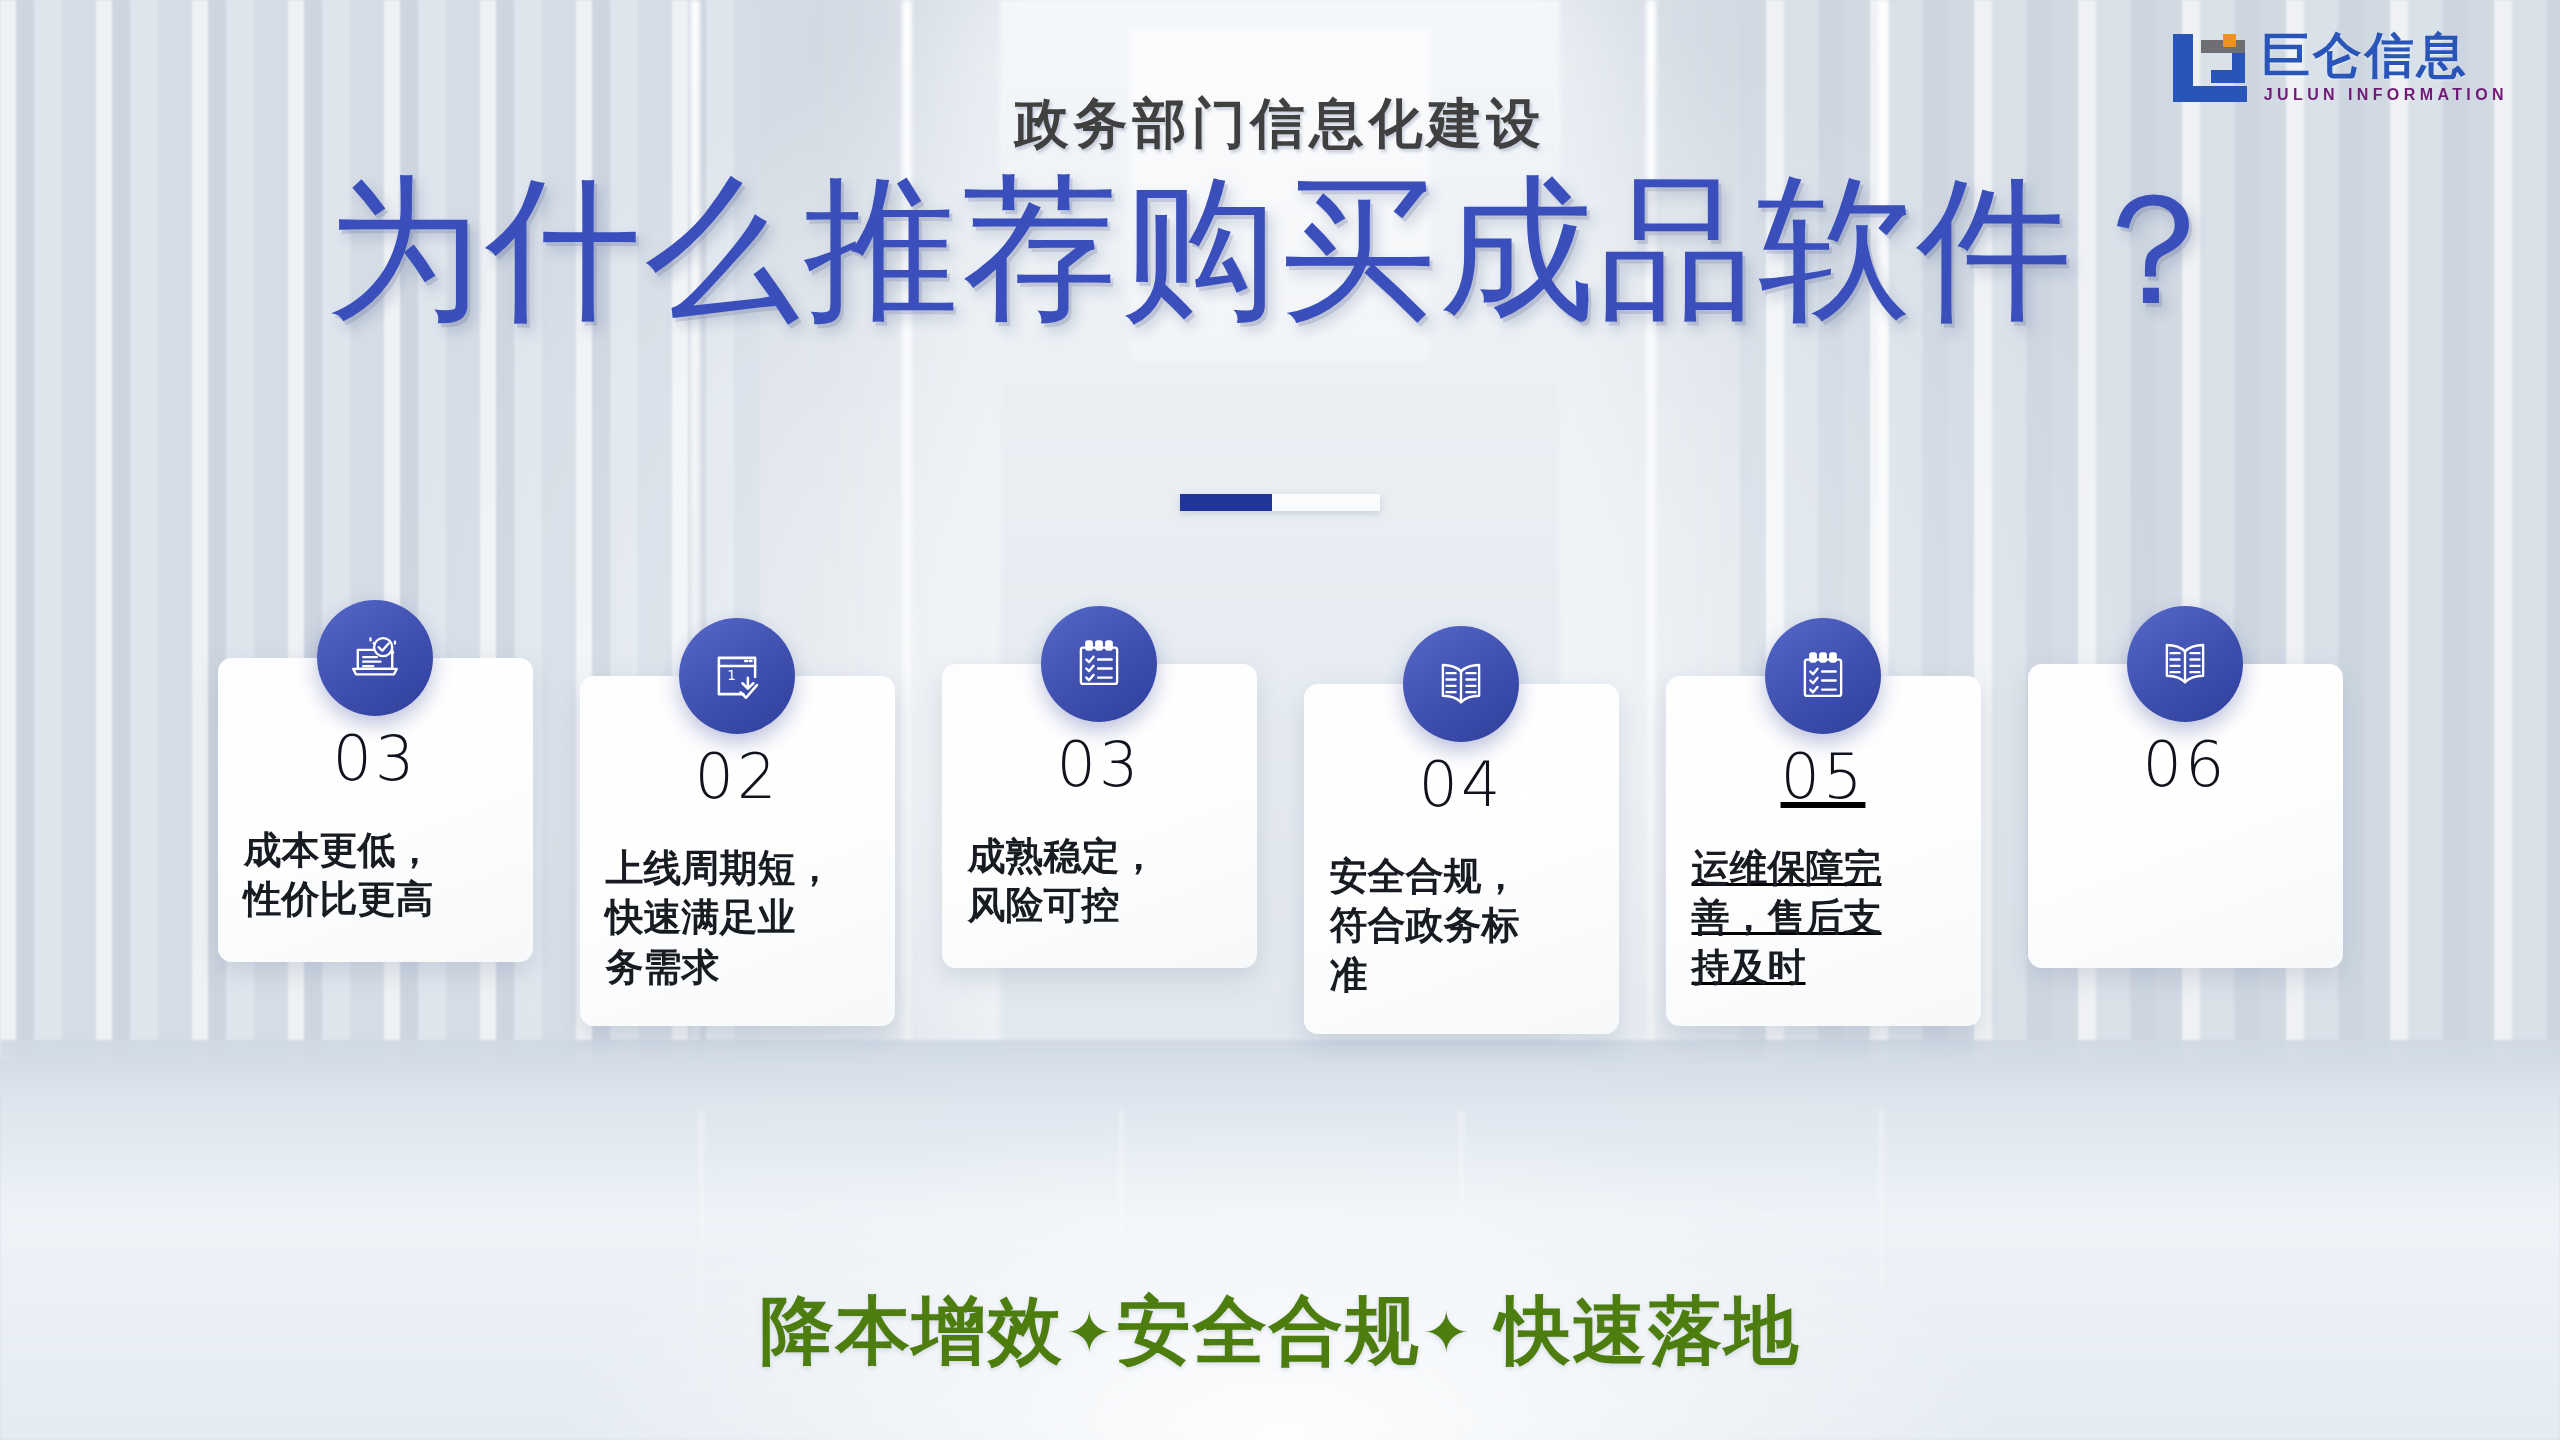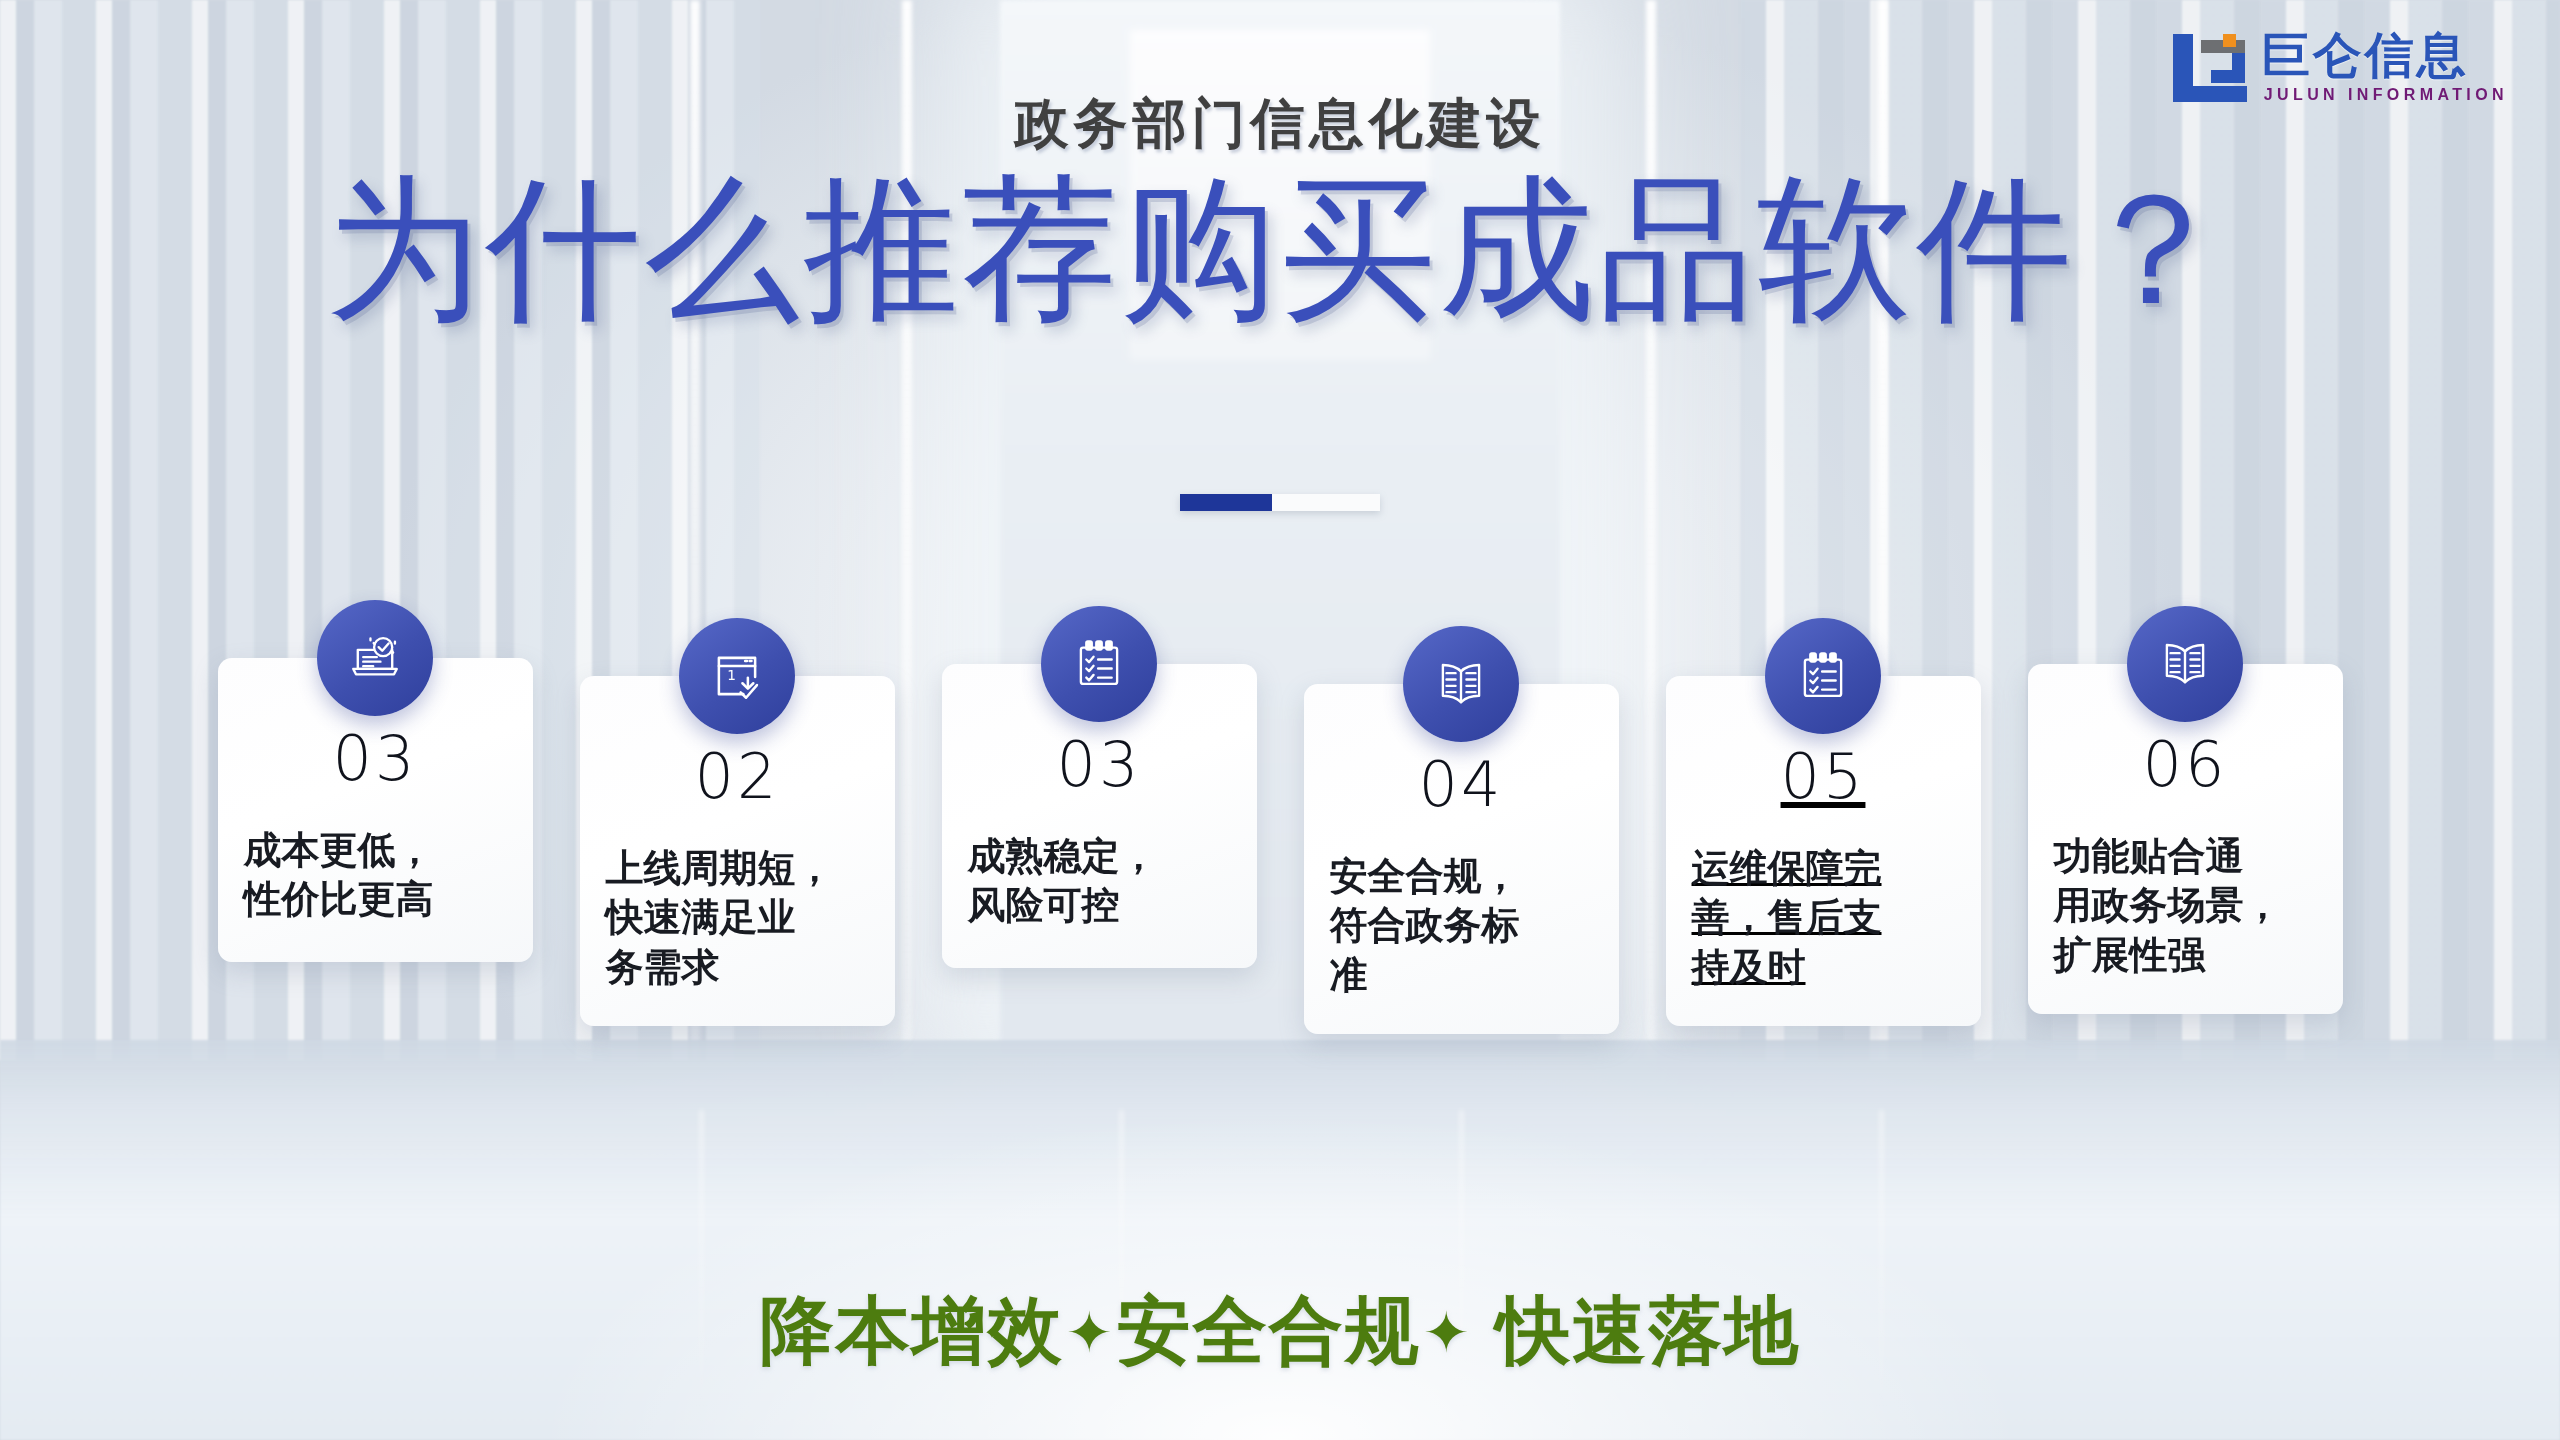--- a/index.html
+++ b/index.html
@@ -341,24 +341,19 @@
     <svg viewBox="0 0 64 64" fill="none" stroke="#fff" stroke-width="2.6" stroke-linecap="round" stroke-linejoin="round">
       <path d="M32 18v34"></path>
       <path d="M32 18c-5-5-12-7-20-7v34c8 0 15 2 20 7"></path>
       <path d="M32 18c5-5 12-7 20-7v34c-8 0-15 2-20 7"></path>
       <path d="M16 20h10M16 27h10M16 34h10M16 41h10"></path>
       <path d="M38 20h10M38 27h10M38 34h10M38 41h10"></path>
     </svg>
       </div>
       <div class="card-body">
         <div class="card-num">06</div>
-        <div class="card-text">
-          <div>功能贴合通</div>
-          <div>用政务场景，</div>
-          <div>扩展性强</div>
-        </div>
       </div>
     </div>
   </div>
 
 <div id="tagline">
   <span>降本增效</span><span class="sep">✦</span><span>安全合规</span><span class="sep">✦</span><span> 快速落地</span>
 </div>
 
 </body></html>

